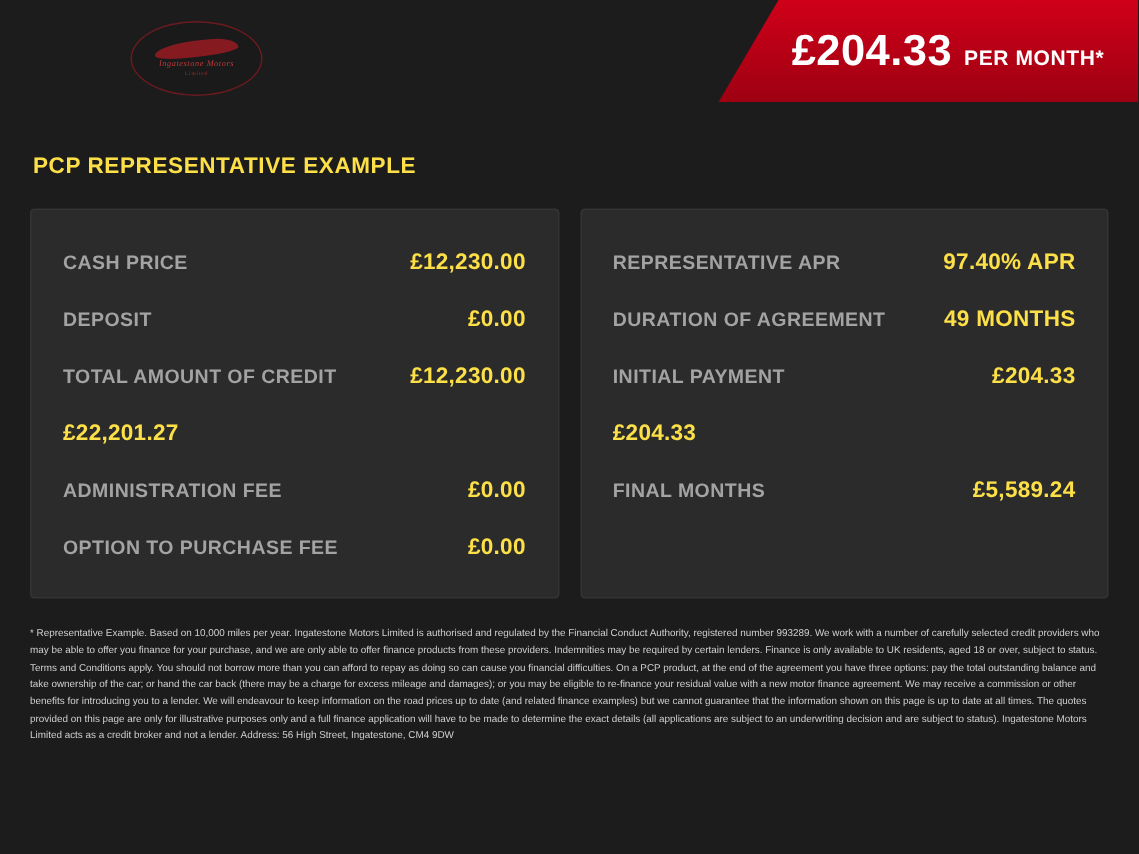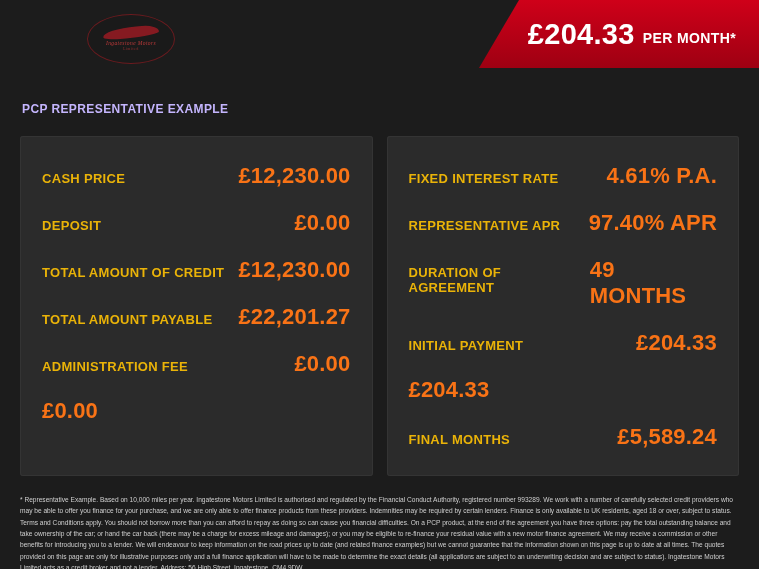--- a/index.html
+++ b/index.html
@@ -91,22 +91,22 @@
   .price-label {
     color: #fff;
     font-size: 14px;
     font-weight: bold;
     letter-spacing: .4px;
     padding-top: 8px;
   }
 
   
   .page-title {
-    color: #c4b5fd;
-    font-size: 12px;
+    color: #fde047;
+    font-size: 15px;
     font-weight: bold;
     letter-spacing: .4px;
     padding: 24px 0 0 22px;
   }
 
   
   .panels {
     display: flex;
     gap: 14px;
     padding: 20px 20px 0 20px;
@@ -118,30 +118,31 @@
     padding: 16px 0 16px 0;
     box-shadow: inset 0 0 0 1px #343434;
   }
   .row {
     display: flex;
     align-items: baseline;
     justify-content: space-between;
     padding: 10.5px 22px;
   }
   .row-label {
-    color: #eab308;
+    color: #a3a3a3;
     font-size: 13px;
     font-weight: bold;
     letter-spacing: .3px;
   }
   .row-value {
-    color: #f97316;
-    font-size: 22px;
+    color: #fde047;
+    font-size: 15px;
     font-weight: bold;
     letter-spacing: .2px;
+    text-align: center;
   }
 
   
   .disclaimer {
     padding: 18px 20px 0 20px;
     color: #cfcfcf;
     font-size: 6.6px;
     line-height: 1.72;
     text-align: left;
   }
@@ -177,37 +178,33 @@
     </div>
     <div class="row">
       <span class="row-label">DEPOSIT</span>
       <span class="row-value">£0.00</span>
     </div>
     <div class="row">
       <span class="row-label">TOTAL AMOUNT OF CREDIT</span>
       <span class="row-value">£12,230.00</span>
     </div>
     <div class="row">
-      <span class="row-label">TOTAL AMOUNT PAYABLE</span>
       <span class="row-value">£22,201.27</span>
     </div>
     <div class="row">
       <span class="row-label">ADMINISTRATION FEE</span>
       <span class="row-value">£0.00</span>
     </div>
     <div class="row">
+      <span class="row-label">OPTION TO PURCHASE FEE</span>
       <span class="row-value">£0.00</span>
     </div>
   </div>
 
   <div class="panel">
-    <div class="row">
-      <span class="row-label">FIXED INTEREST RATE</span>
-      <span class="row-value">4.61% P.A.</span>
-    </div>
     <div class="row">
       <span class="row-label">REPRESENTATIVE APR</span>
       <span class="row-value">97.40% APR</span>
     </div>
     <div class="row">
       <span class="row-label">DURATION OF AGREEMENT</span>
       <span class="row-value">49 MONTHS</span>
     </div>
     <div class="row">
       <span class="row-label">INITIAL PAYMENT</span>

